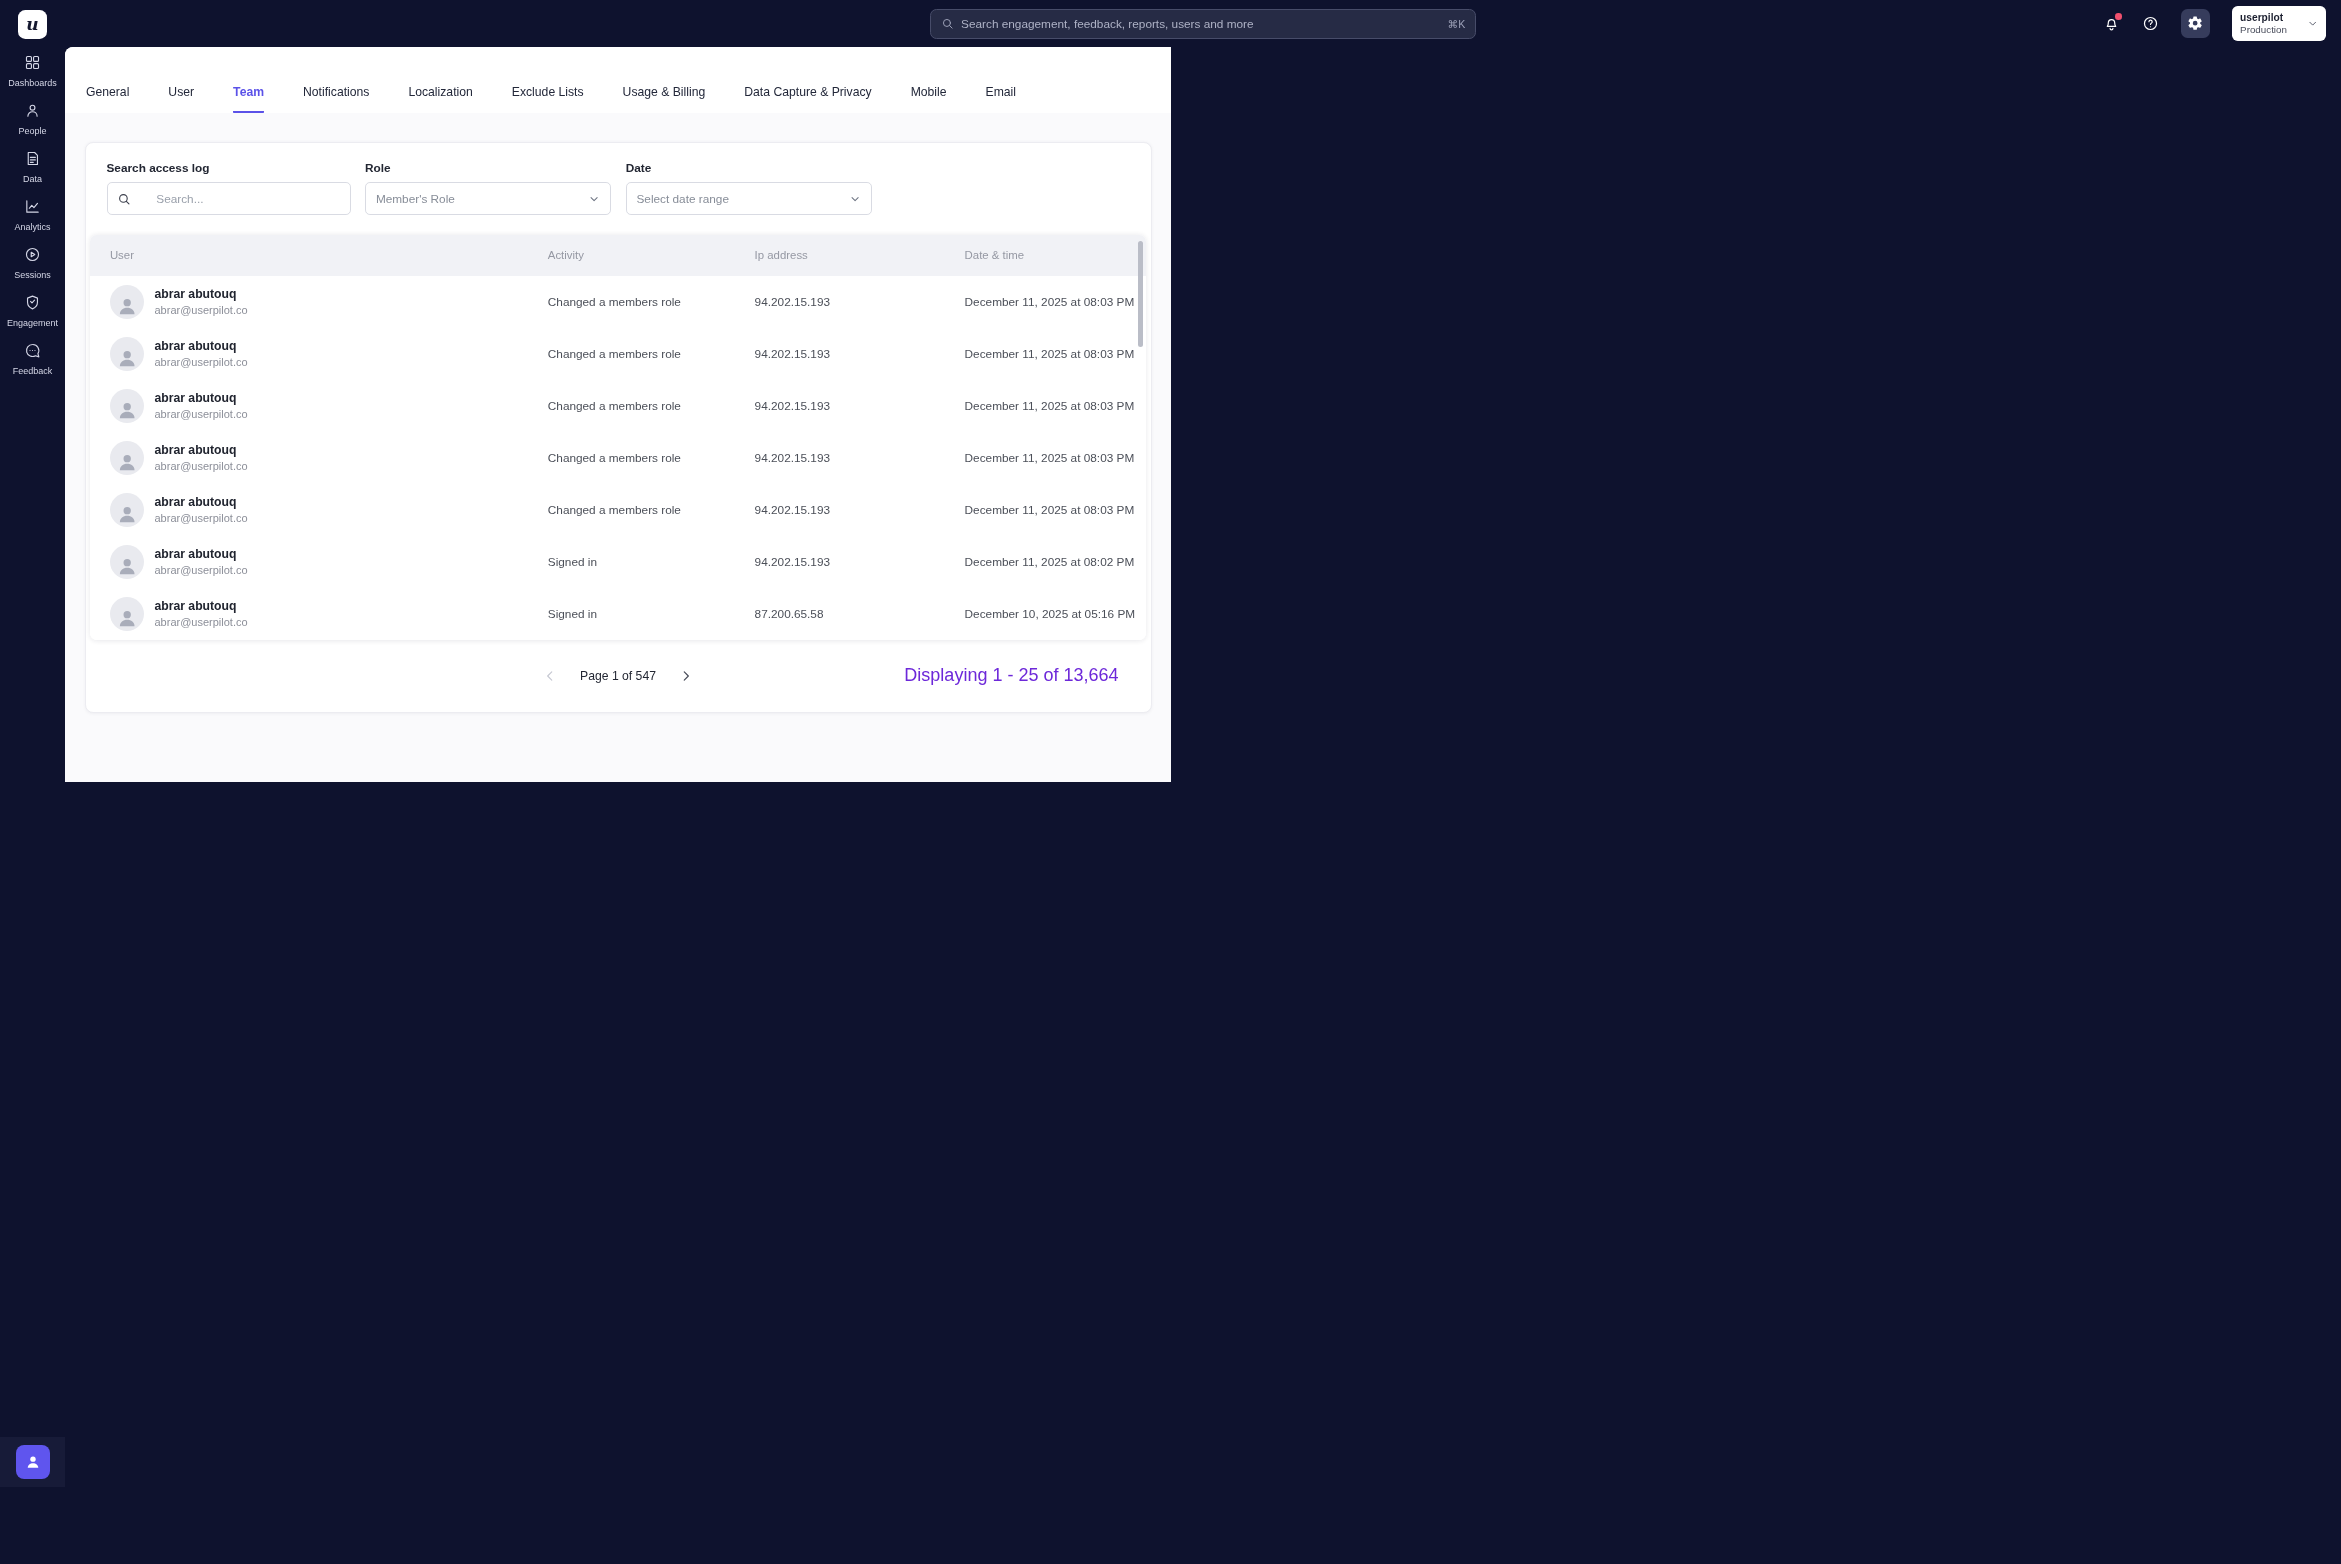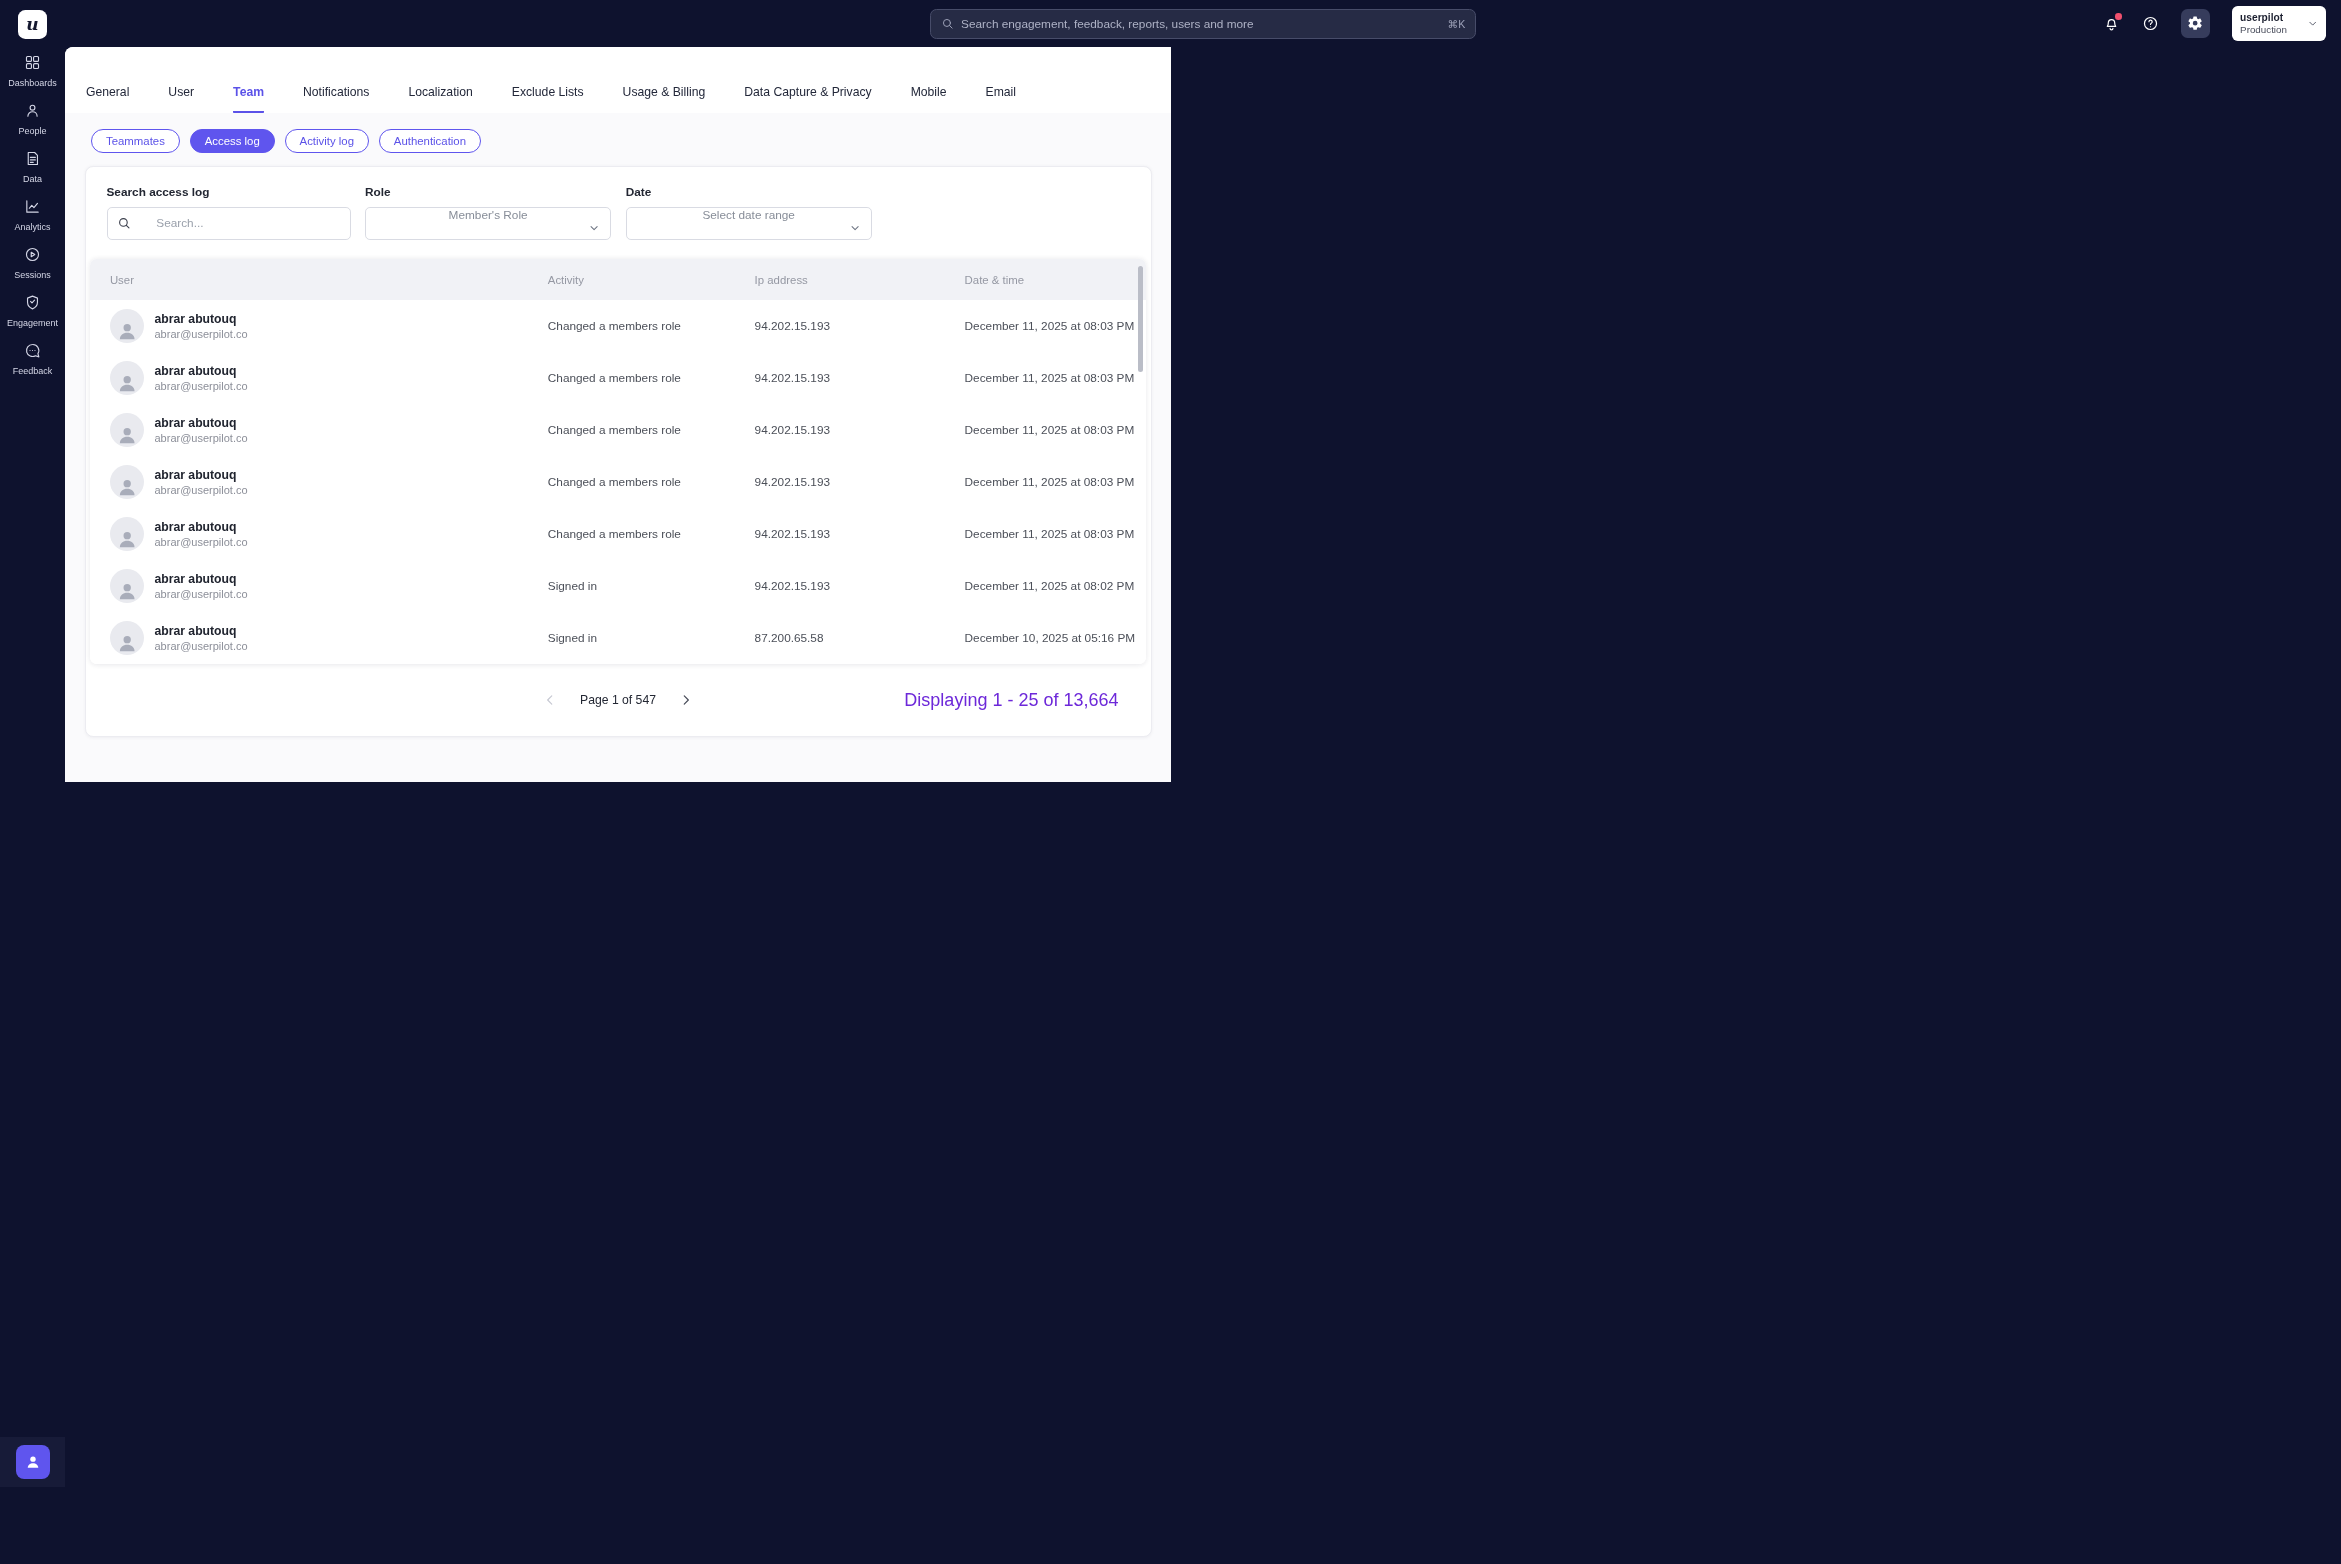--- a/index.html
+++ b/index.html
@@ -52,21 +52,21 @@
   .card { margin-top:13px; background:#ffffff; border:0.8px solid #ececf1; border-radius:8.1px; box-shadow:0 0.8px 3.3px rgba(25,28,55,0.05); }
 
   
   .filters { display:flex; gap:14.6px; padding:18px 21px 19.5px 21px; }
   .f-group { display:flex; flex-direction:column; gap:7.3px; }
   .f-label { font-size:11.8px; font-weight:600; color:#232733; }
   .f-search { width:244px; height:33px; border:0.8px solid #d9dbe3; border-radius:4.9px; display:flex; align-items:center; padding:0 9.8px; gap:25px; background:#fff; }
   .f-search svg { width:14px; height:14px; stroke:#3b3f4c; stroke-width:1.9; fill:none; stroke-linecap:round; }
   .f-search input { flex:1; border:none; outline:none; font-size:11.8px; color:#3b3f4c; font-family:"Liberation Sans", sans-serif; }
   .f-search input::placeholder { color:#9aa0ab; }
-  .f-select { width:246px; height:33px; border:0.8px solid #d9dbe3; border-radius:4.9px; display:flex; align-items:center; padding:0 9.8px; background:#fff; cursor:pointer;flex-direction:column; }
+  .f-select { width:246px; height:33px; border:0.8px solid #d9dbe3; border-radius:4.9px; display:flex; align-items:center; padding:0 9.8px; background:#fff; cursor:pointer; }
   .f-select .val { font-size:11.8px; color:#878d98; }
   .f-select svg { margin-left:auto; width:12.2px; height:12.2px; stroke:#6b7280; stroke-width:2; fill:none; stroke-linecap:round; stroke-linejoin:round; }
 
   
   .table-wrap { margin:0 4.9px; border-radius:6.5px; box-shadow:0 0.8px 4.9px rgba(25,28,55,0.10); overflow:hidden; position:relative; background:#fff; }
   .t-head { display:grid; grid-template-columns:41.5% 19.6% 19.9% 19%; background:#f1f2f6; height:41px; align-items:center; }
   .t-head .th { font-size:11.4px; color:#9598a3; padding-left:19.5px; }
   .t-row { display:grid; grid-template-columns:41.5% 19.6% 19.9% 19%; height:52px; align-items:center; background:#ffffff; cursor:pointer; }
   .t-cell { font-size:11.8px; color:#4b4f58; padding-left:19.5px; }
   .user-cell { display:flex; align-items:center; gap:10.6px; padding-left:19.5px; }
@@ -206,26 +206,20 @@
         <span class="tab">Localization</span>
         <span class="tab">Exclude Lists</span>
         <span class="tab">Usage &amp; Billing</span>
         <span class="tab">Data Capture &amp; Privacy</span>
         <span class="tab">Mobile</span>
         <span class="tab">Email</span>
       </nav>
     </div>
 
     <div class="content">
-      <div class="pills">
-        <button class="pill">Teammates</button>
-        <button class="pill active">Access log</button>
-        <button class="pill">Activity log</button>
-        <button class="pill">Authentication</button>
-      </div>
 
       <div class="card">
 
         <div class="filters">
           <div class="f-group">
             <span class="f-label">Search access log</span>
             <div class="f-search">
               <svg viewBox="0 0 24 24">
                   <circle cx="11" cy="11" r="6.5"></circle>
                   <path d="M16 16l4.5 4.5"></path>

